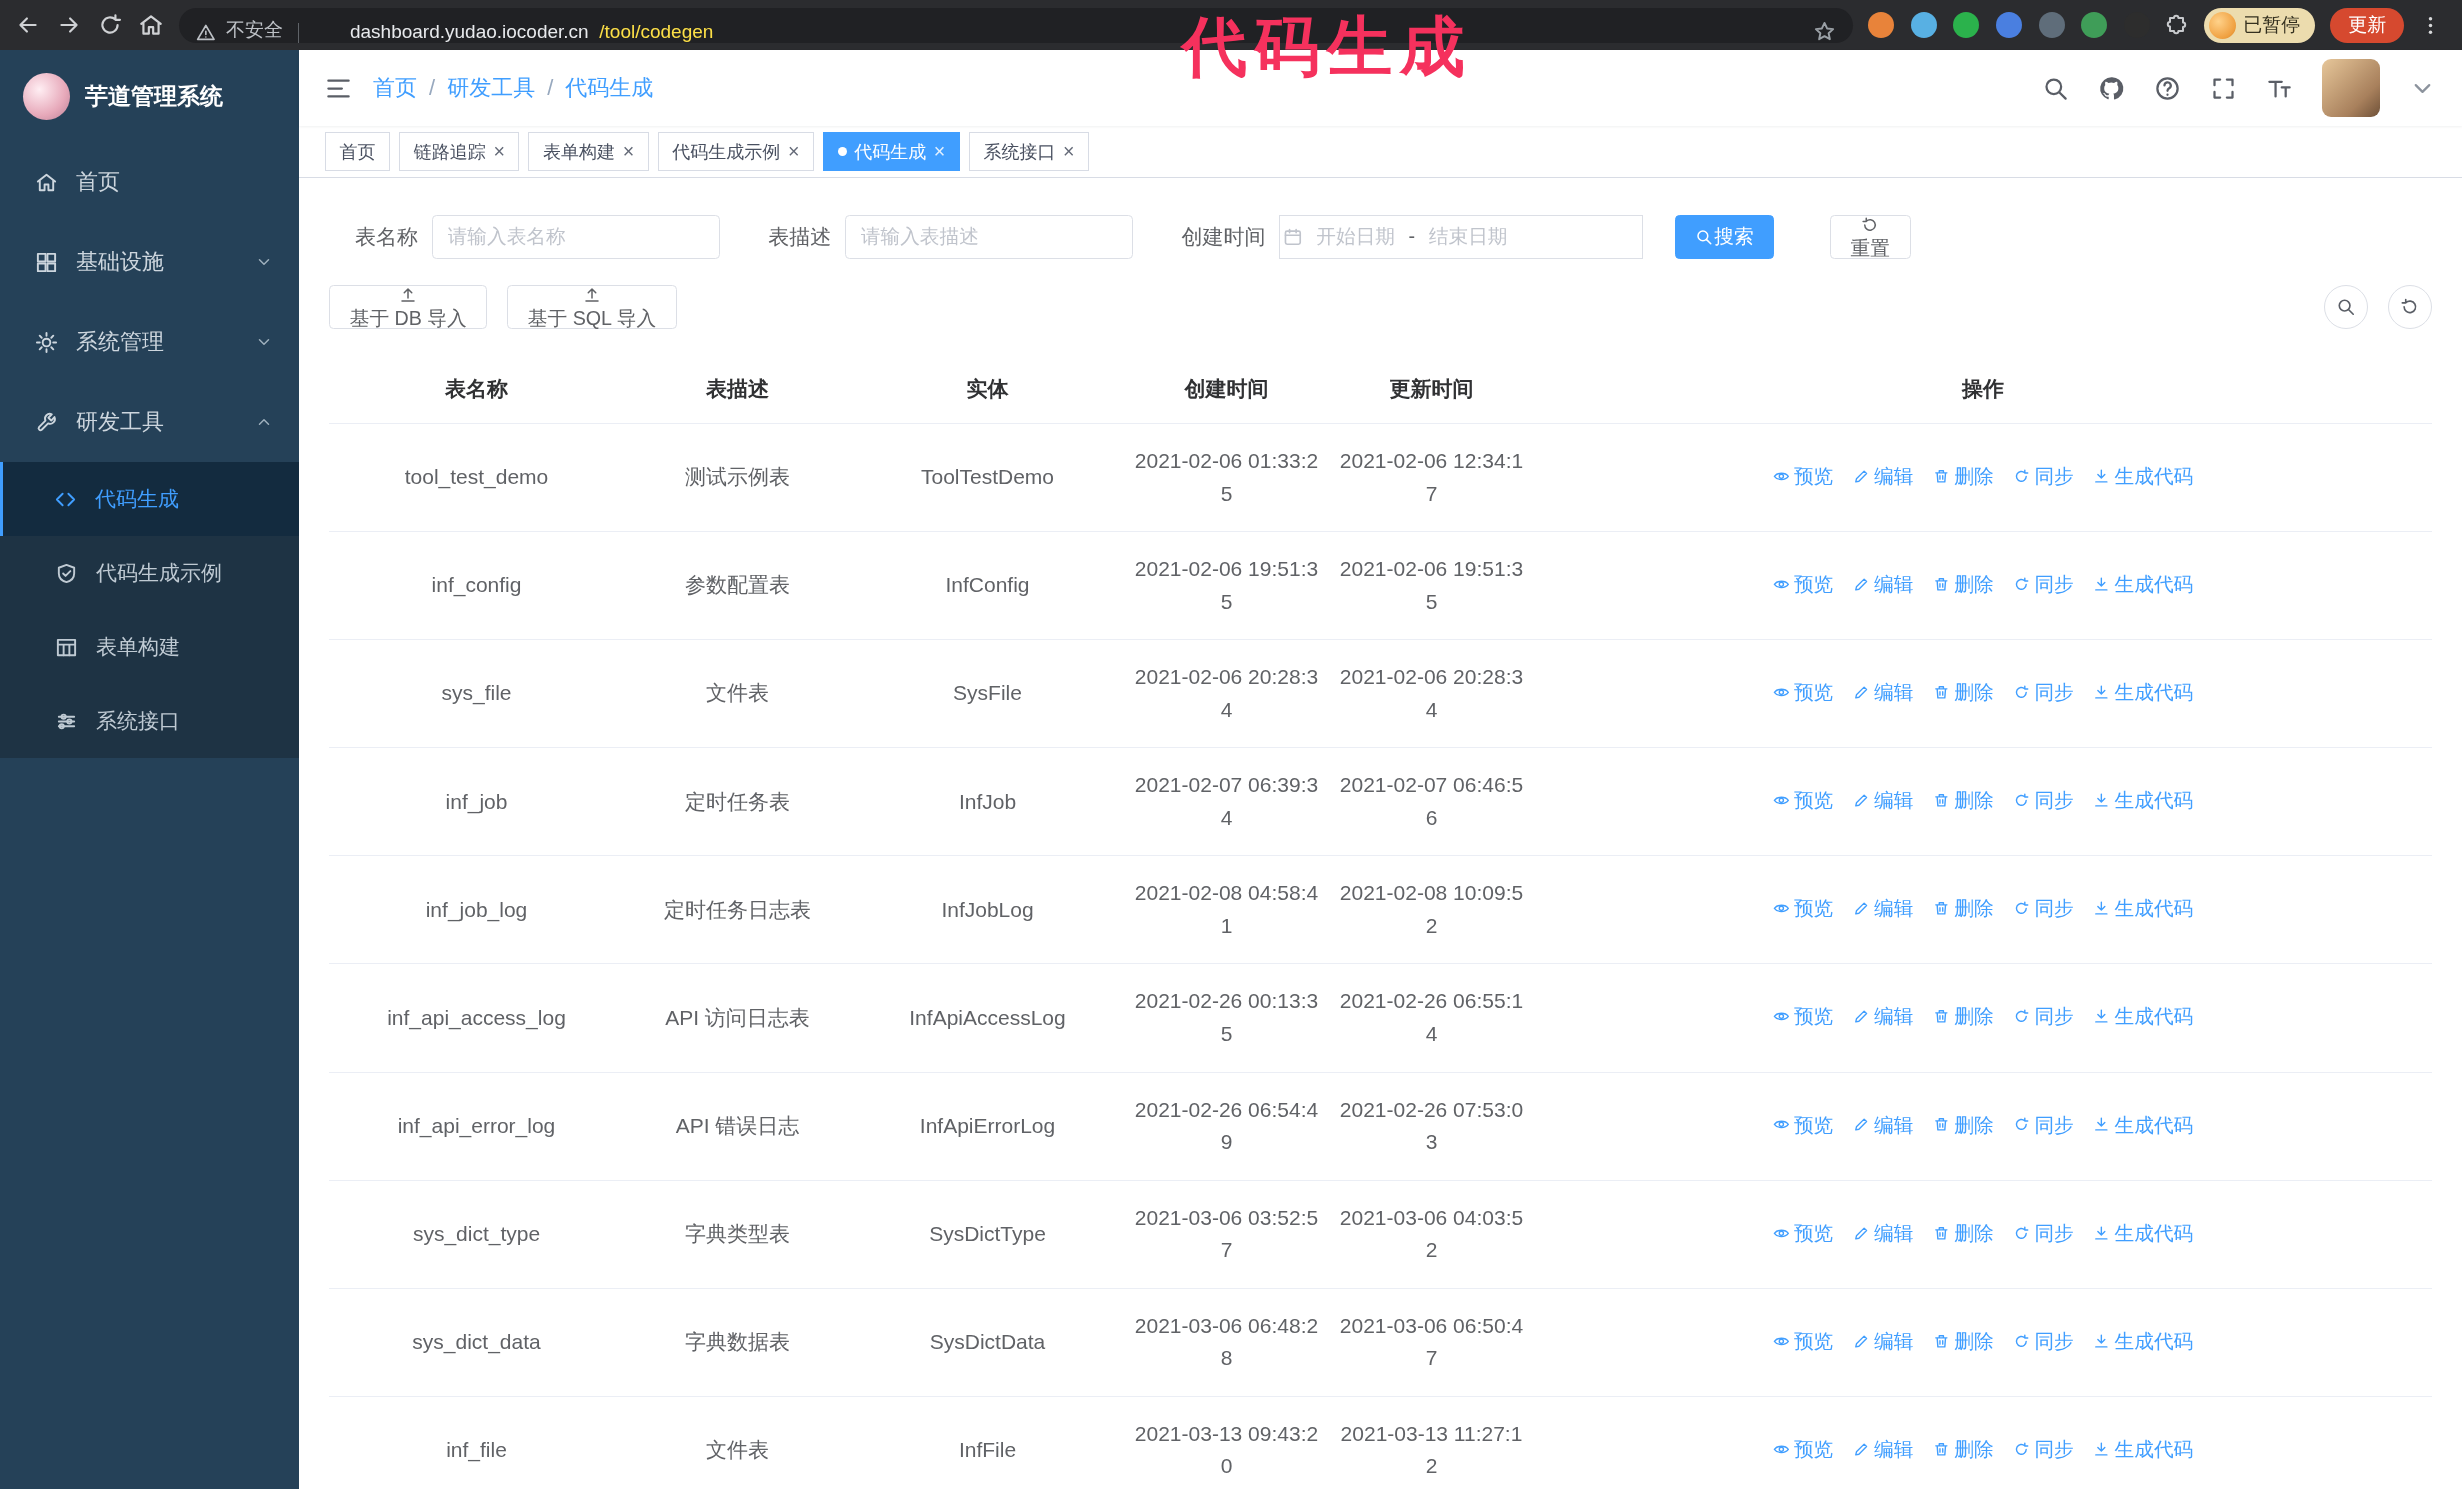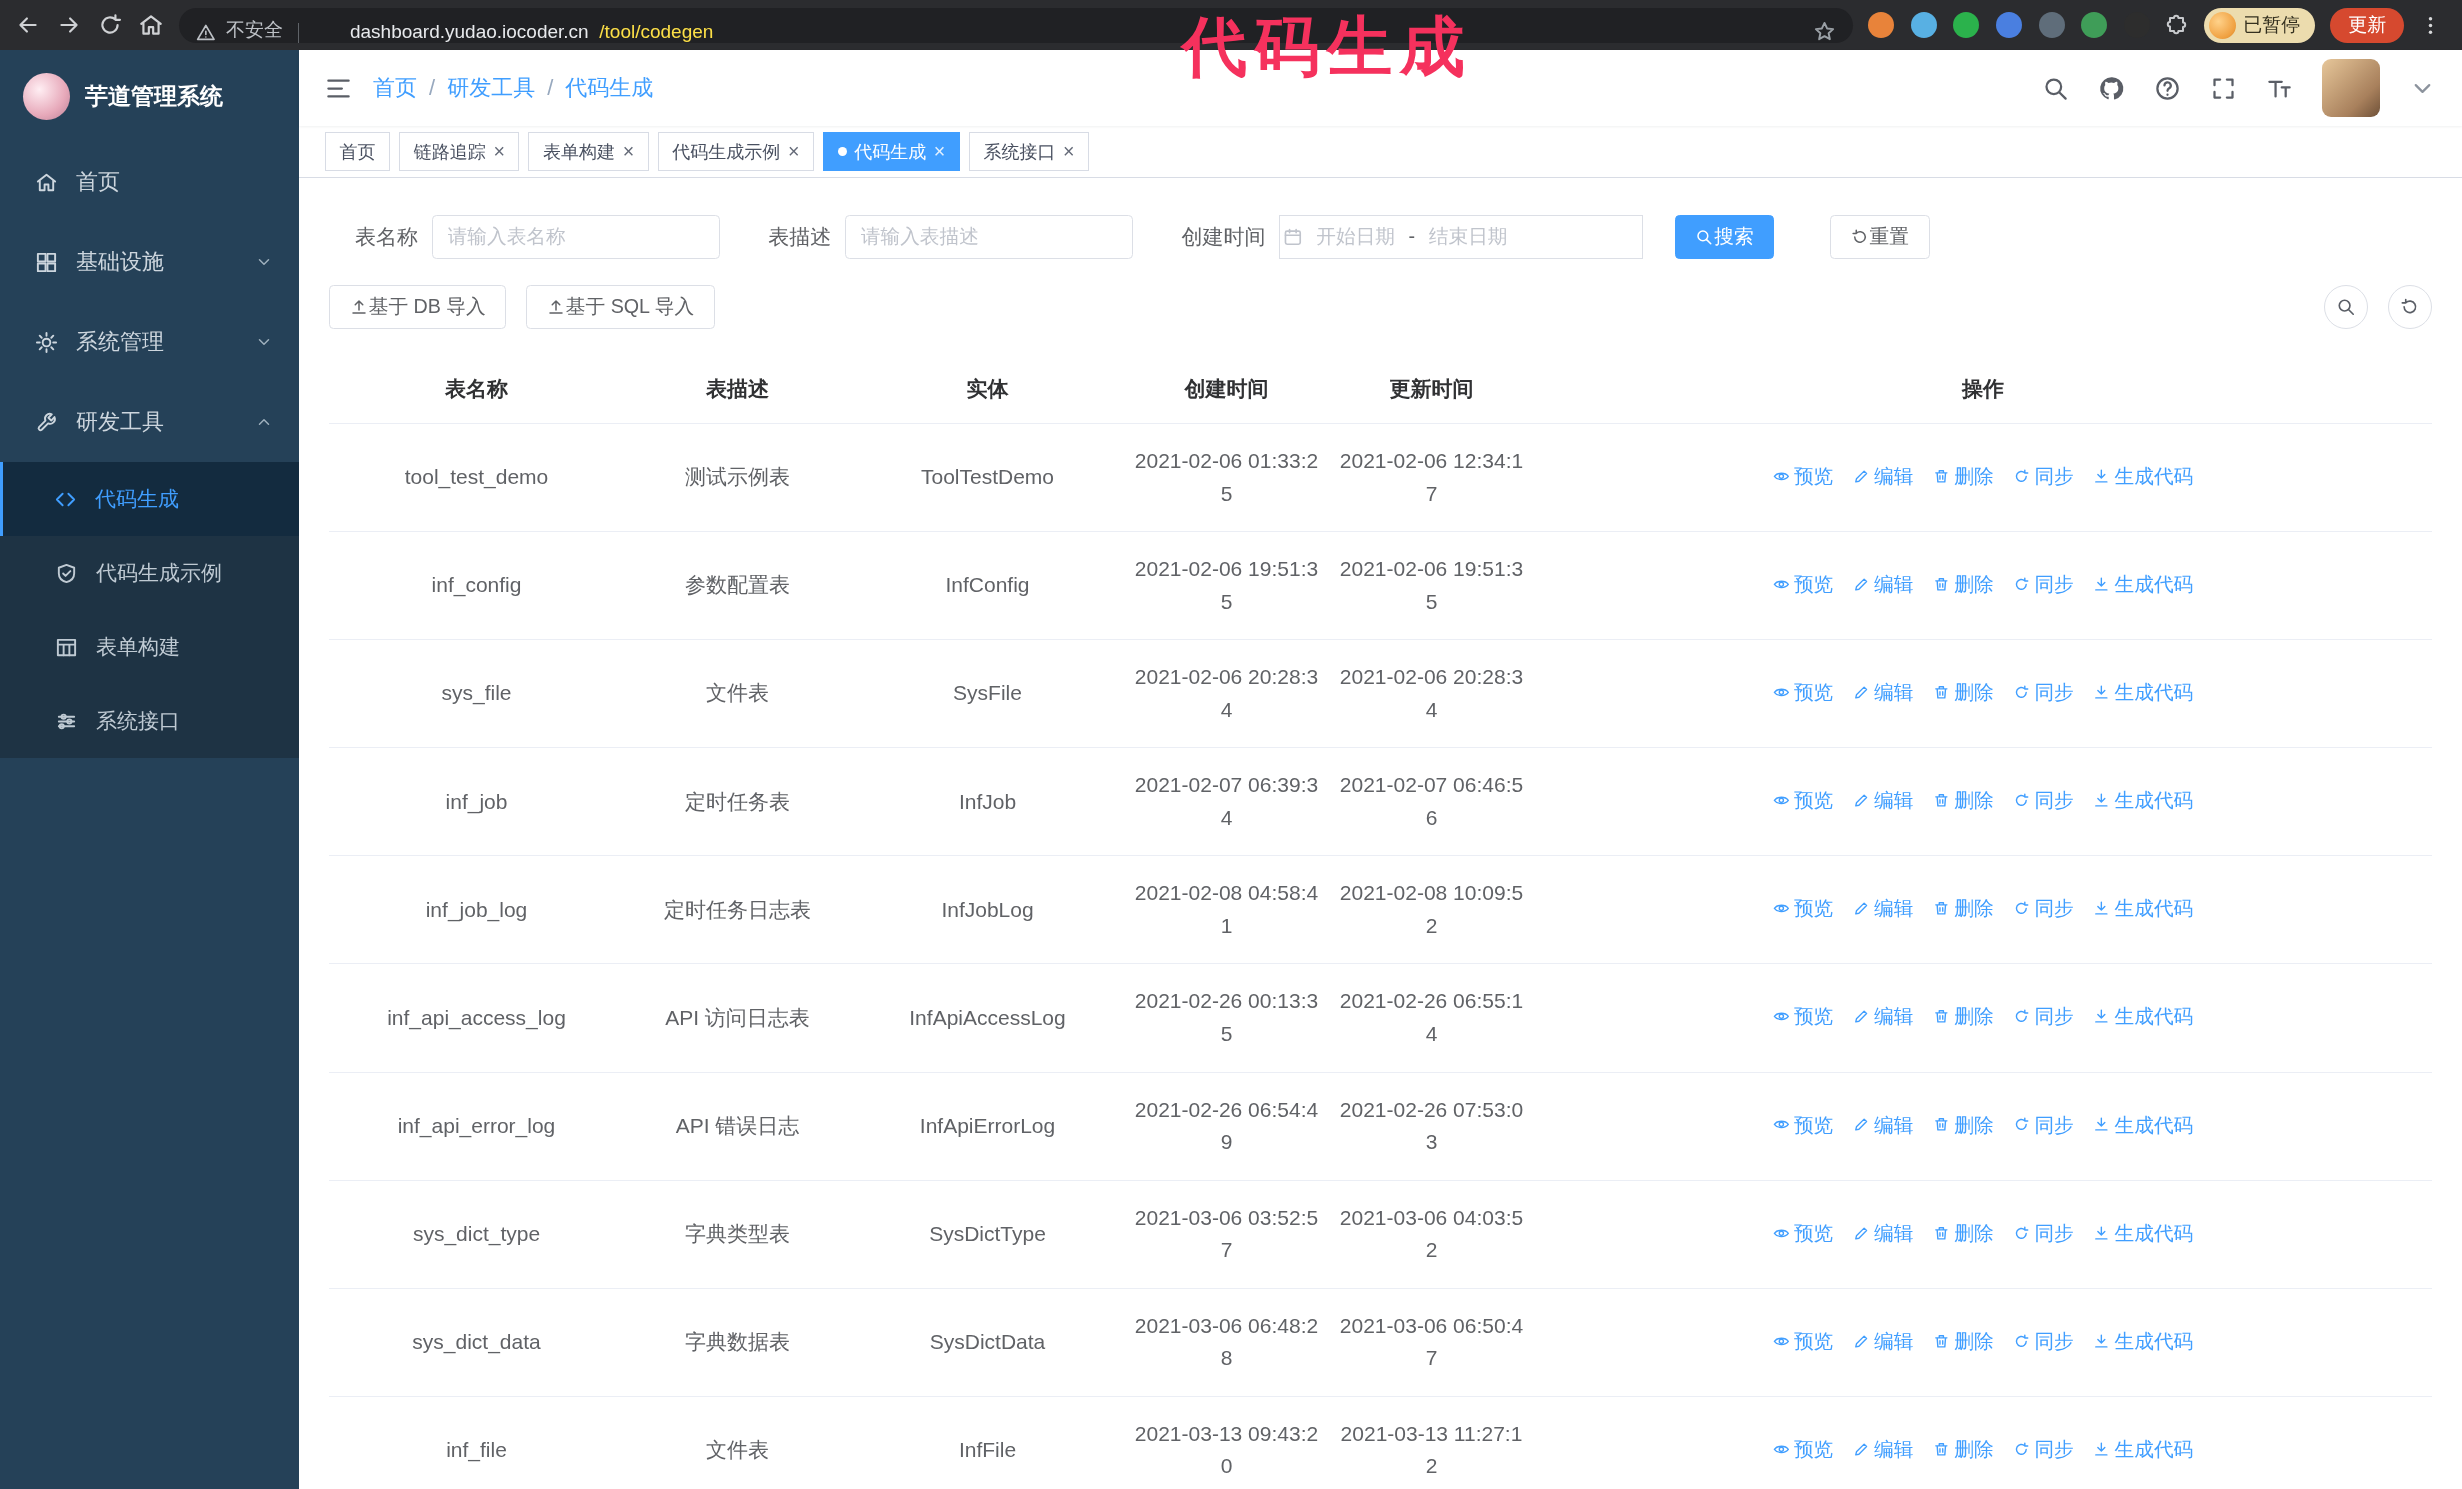--- a/index.html
+++ b/index.html
@@ -69,21 +69,21 @@
   .f-label { margin-left: 35px; white-space: nowrap; }
   .f-label:first-child { margin-left: 26px; }
   .input { width: 288px; height: 44px; border: 0.8px solid #dcdfe6; border-radius: 4.5px; padding: 0 15px; font-size: 19.7px; color: #606266; font-family: inherit; outline: none; }
   .input::placeholder { color: #c0c4cc; }
   .date-range { width: 364px; height: 44px; border: 0.8px solid #dcdfe6; border-radius: 0; display: flex; align-items: center; gap: 13.6px; padding: 0 3px; font-size: 19.7px; color: #c0c4cc; cursor: pointer; }
   .dr-icon { width: 19.7px; height: 19.7px; color: #c0c4cc; }
   .dr-sep { color: #606266; }
   .btn { height: 44px; display: inline-flex; align-items: center; gap: 1px; border-radius: 4.5px; font-size: 19.7px; padding: 0 19.7px; cursor: pointer; font-family: inherit; }
   .btn .btn-icon { width: 18px; height: 18px; }
   .btn.primary { background: #409EFF; border: 0.8px solid #409EFF; color: #fff; margin-left: 18px; }
-  .btn.plain { background: #fff; border: 0.8px solid #dcdfe6; color: #606266; }
+  .btn.plain { background: #fff; border: 0.8px solid #dcdfe6; color: #606266; flex-direction: column; }
   .btn.reset { margin-left: 42px; }
 
   .toolbar-row { display: flex; align-items: center; gap: 19.7px; margin-top: 26px; }
   .mini-group { margin-left: auto; display: flex; gap: 19.7px; }
   .circle-btn { width: 44px; height: 44px; border-radius: 50%; border: 0.8px solid #dcdfe6; background: #fff; display: inline-flex; align-items: center; justify-content: center; color: #5a5e66; cursor: pointer; }
   .circle-btn .icon { width: 19.7px; height: 19.7px; }
 
   table.data-table { width: 100%; border-collapse: collapse; table-layout: fixed; margin-top: 27px; font-size: 21px; }
   .data-table th { padding: 19.7px 6px; color: #303133; font-weight: bold; border-bottom: 0.8px solid #ebeef5; text-align: center; white-space: nowrap; }
   .data-table td { padding: 21px 6px; color: #606266; border-bottom: 0.8px solid #ebeef5; text-align: center; line-height: 1.55; }

